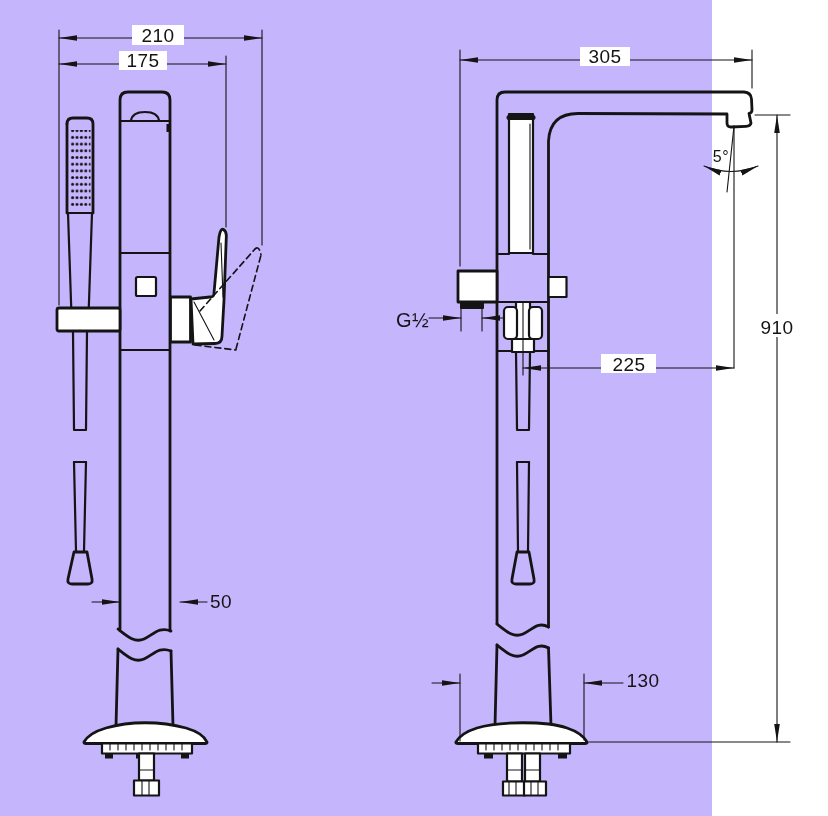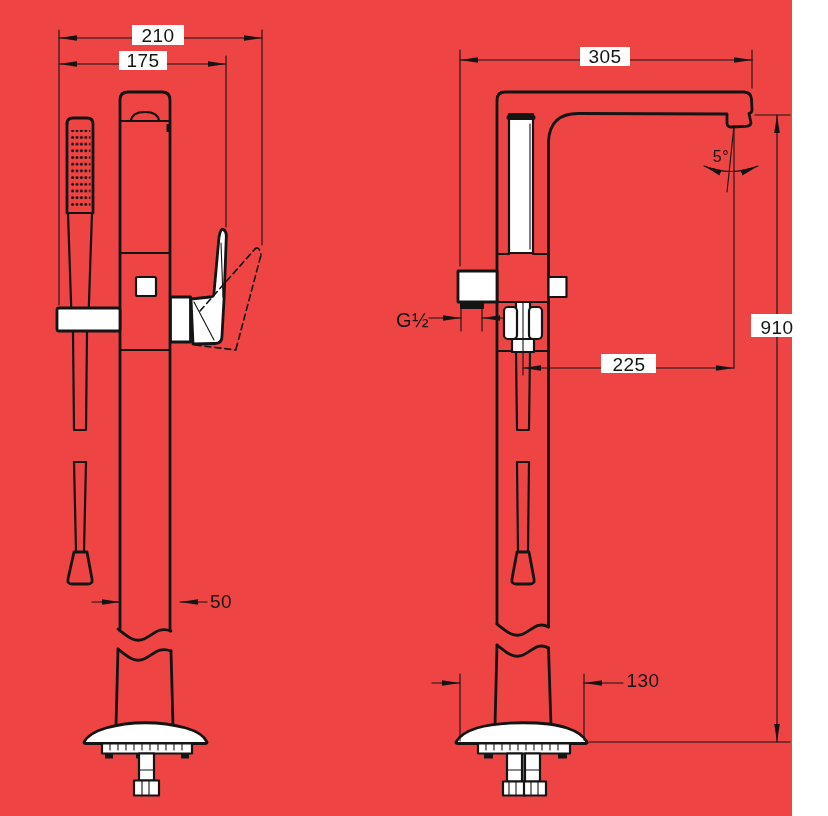--- a/index.html
+++ b/index.html
@@ -1,16 +1,16 @@
 <!DOCTYPE html>
 <html><head>
 <meta charset="utf-8">
 <style>
   html,body{margin:0;padding:0;background:#fff;}
-  .stage{width:792px;height:816px;background:#ef4444;position:relative;font-family:"Liberation Sans",sans-serif;text-decoration:underline;}
+  .stage{width:712px;height:816px;background:#c4b5fd;position:relative;font-family:"Liberation Sans",sans-serif;text-decoration:underline;}
   svg{display:block;}
   .ln{stroke:#141414;fill:none;stroke-linecap:round;stroke-linejoin:round;}
   .s3{stroke-width:2.8;}
   .s2{stroke-width:2.2;}
   .thin{stroke-width:1.1;}
   .wfill{fill:#ffffff;}
   .blk{fill:#141414;stroke:none;}
   .dash{stroke-dasharray:6 4;stroke-width:1.6;}
   text.dim{font-family:"Liberation Sans",sans-serif;font-size:19px;fill:#141414;letter-spacing:.5px;}
   text.small{font-size:16px;}

